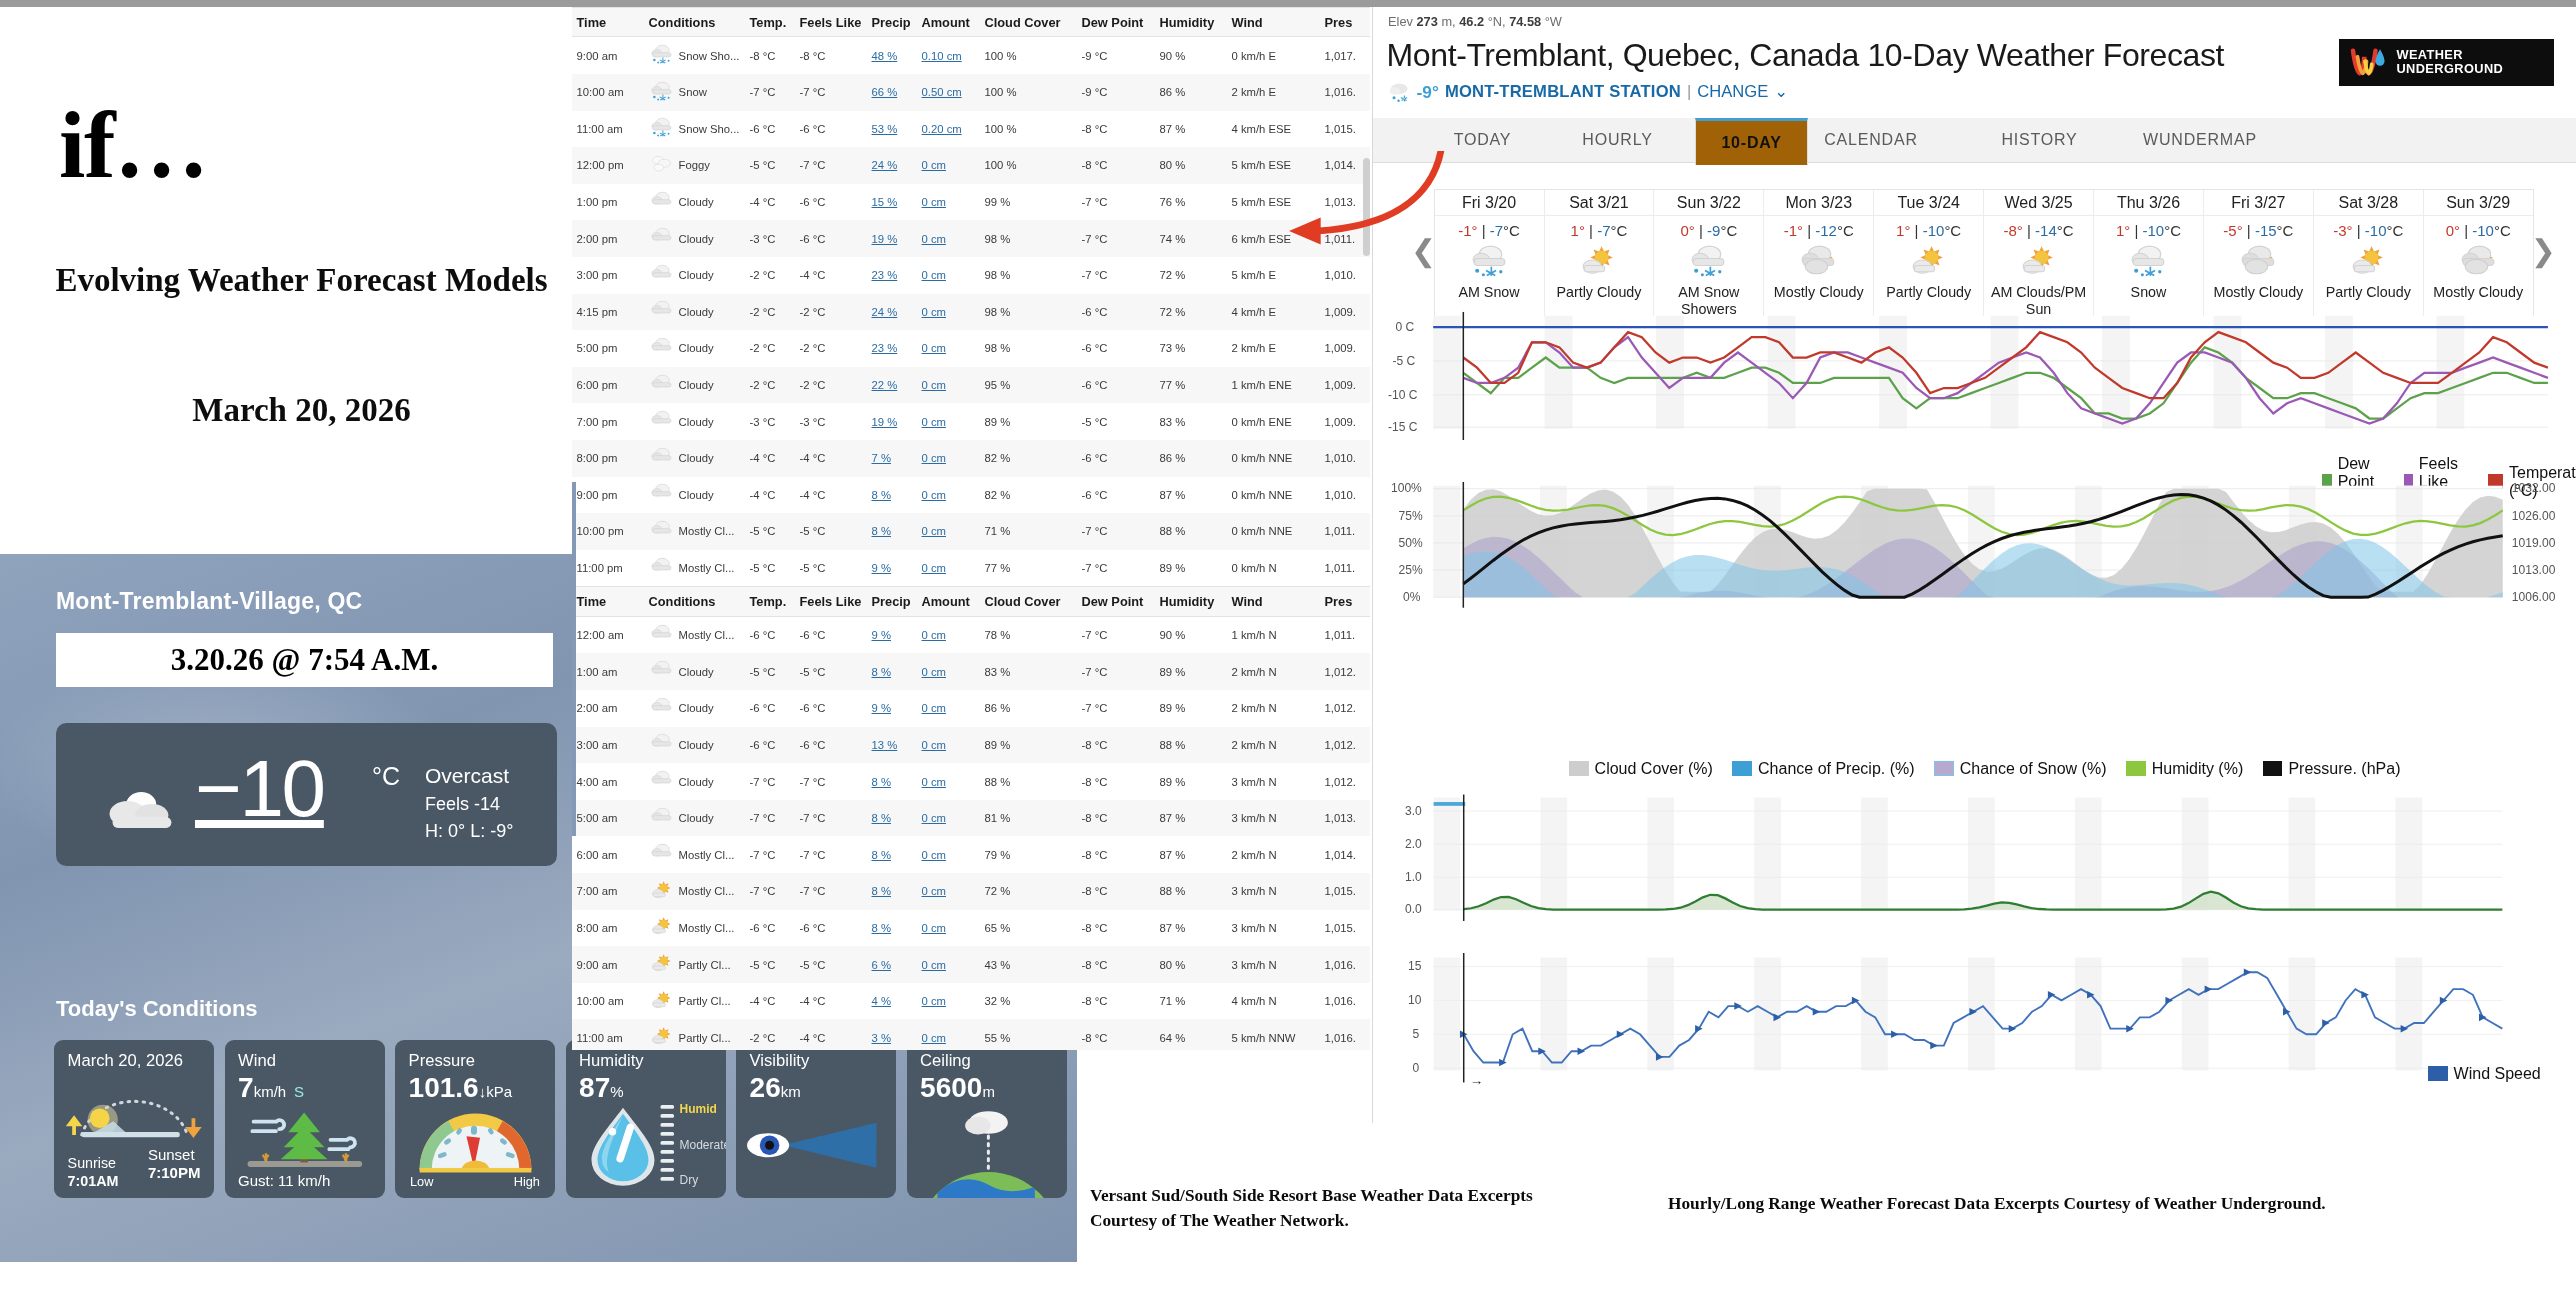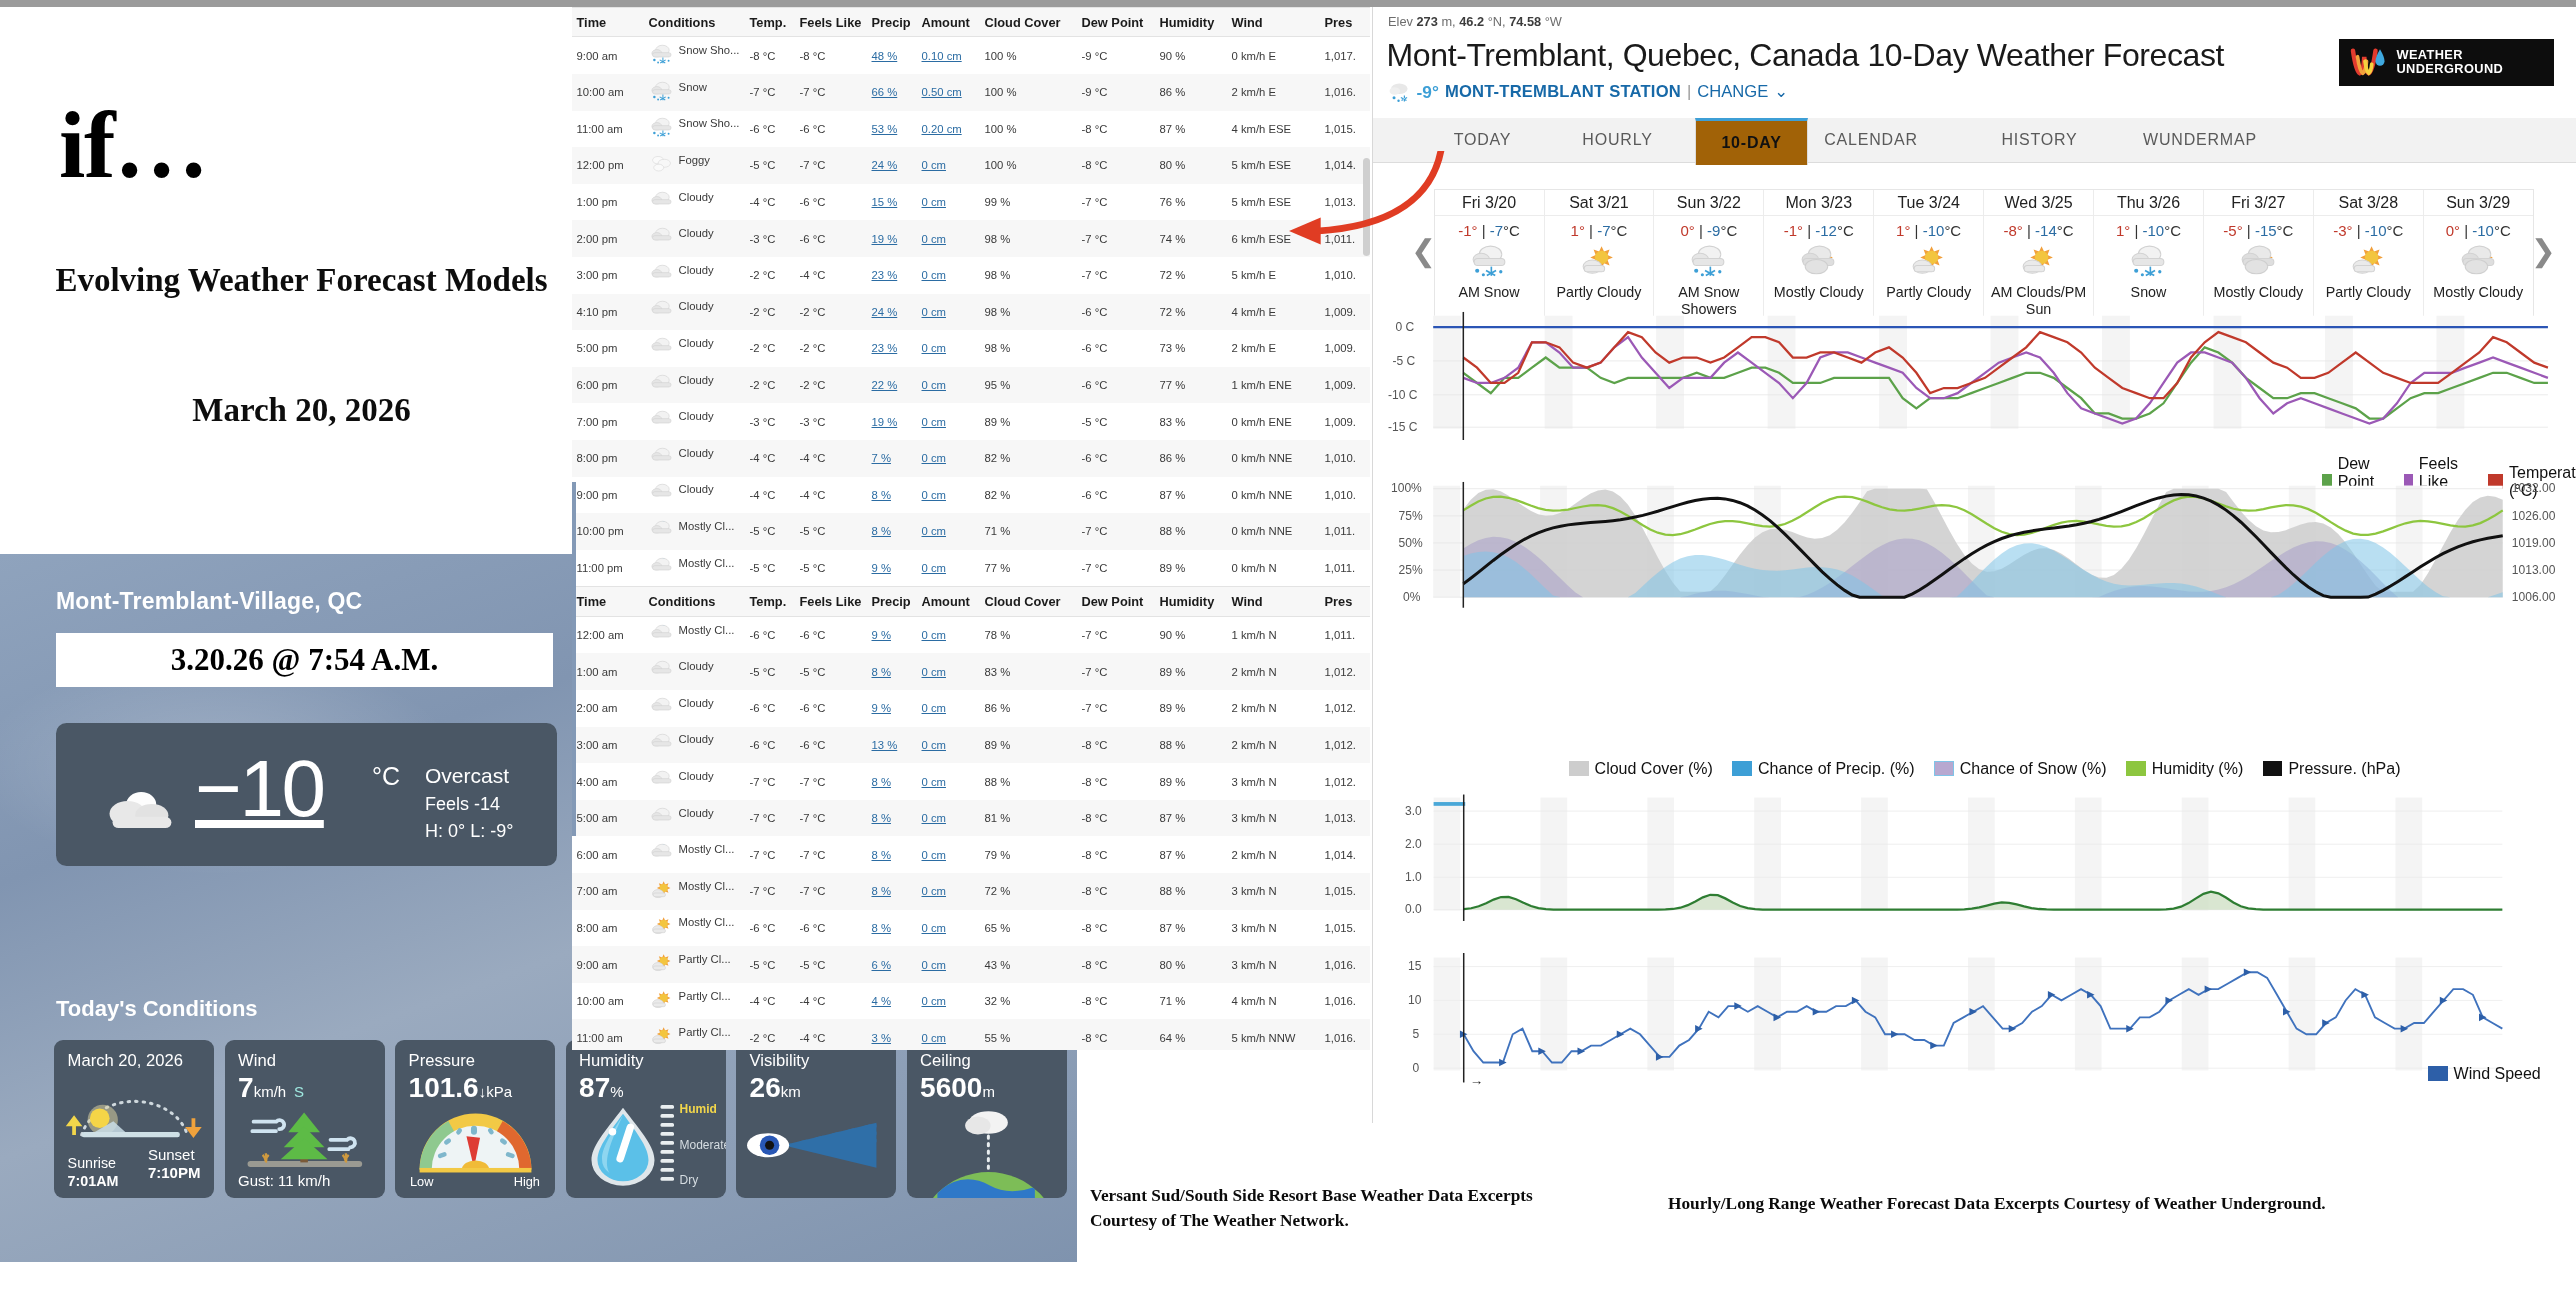--- a/index.html
+++ b/index.html
@@ -98,21 +98,21 @@
   .col-temp{width:47px;}
   .col-feel{width:69px;}
   .col-prec{width:47px;}
   .col-amt{width:60px;}
   .col-cloud{width:94px;}
   .col-dew{width:75px;}
   .col-hum{width:69px;}
   .col-wind{width:90px;}
   .col-pres{width:60px;}
   .lnk{color:#2b6ca3;text-decoration:underline;}
-  .condcell{display:flex;gap:4.5px;}
+  .condcell{display:flex;align-items:center;gap:4.5px;}
   .condcell .ci{flex:0 0 auto;width:25.6px;height:21px;}
   .tbl .scrollbar{position:absolute;right:0;top:151px;width:6.8px;height:98px;background:#cfcfcf;border-radius:3.8px;}
   .tbl .leftmark{position:absolute;left:0;top:475px;width:3.8px;height:354px;background:#8399b6;}
 
   
   .wu{
     position:absolute;left:1372px;top:6.8px;width:1204px;height:1116px;background:#fff;
     border-left:0.8px solid #d8d8d8;overflow:hidden;
   }
   .wu-elev{position:absolute;left:15px;top:7.5px;font-size:12.8px;color:#6d6d6d;}
@@ -549,21 +549,21 @@
             <td class="col-feel">-4 °C</td>
             <td class="col-prec"><span class="lnk">23 %</span></td>
             <td class="col-amt"><span class="lnk">0 cm</span></td>
             <td class="col-cloud">98 %</td>
             <td class="col-dew">-7 °C</td>
             <td class="col-hum">72 %</td>
             <td class="col-wind">5 km/h E</td>
             <td class="col-pres">1,010.</td>
           </tr>
           <tr class="alt">
-            <td class="col-time">4:10 pm</td>
+            <td class="col-time">4:15 pm</td>
             <td class="col-cond">
               <div class="condcell">
                 <span><svg class="ci" viewBox="0 0 40 34" width="25.6" height="21">
                     <ellipse cx="21" cy="10" rx="11" ry="8" fill="#f2f2f2" stroke="#d2d2d2"></ellipse>
      <ellipse cx="12" cy="15" rx="8" ry="6" fill="#e6e6e6" stroke="#d2d2d2"></ellipse>
      <rect x="5" y="14" width="30" height="7" rx="3.5" fill="#e6e6e6" stroke="#d2d2d2"></rect>
                   </svg></span>
                 <span>Cloudy</span>
               </div>
             </td>

